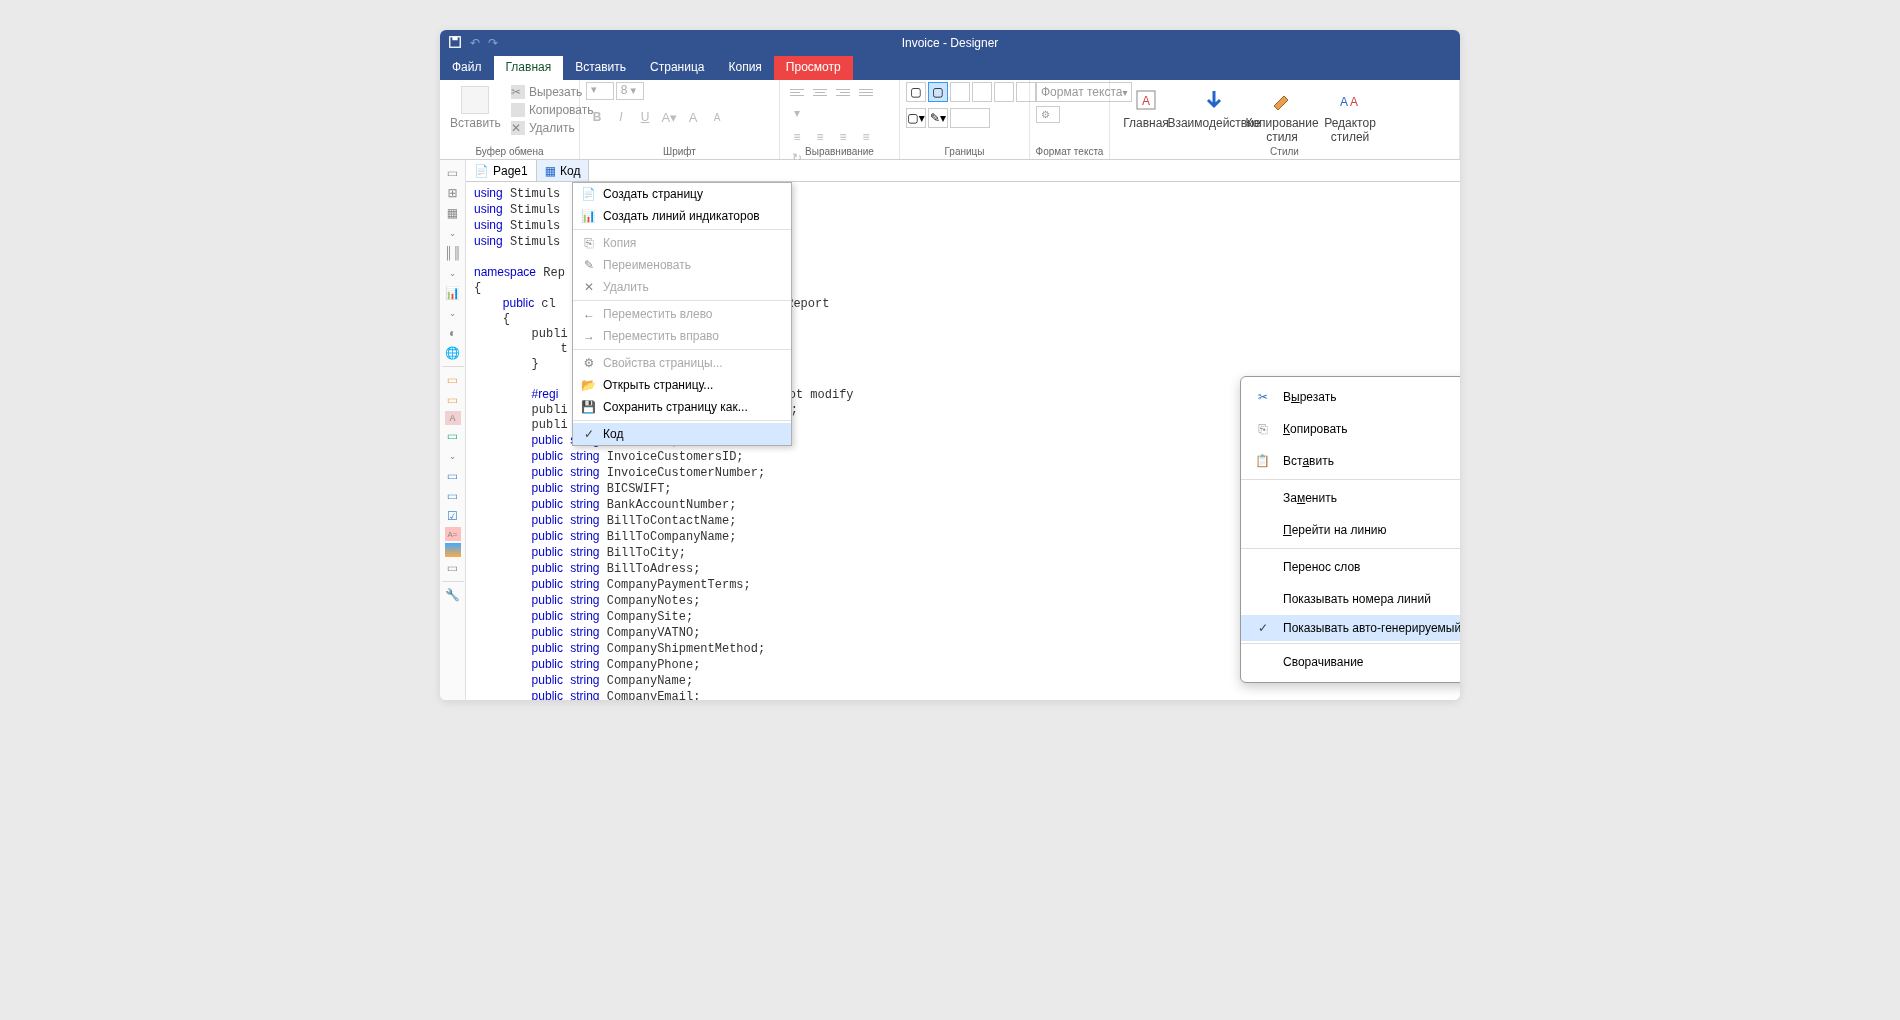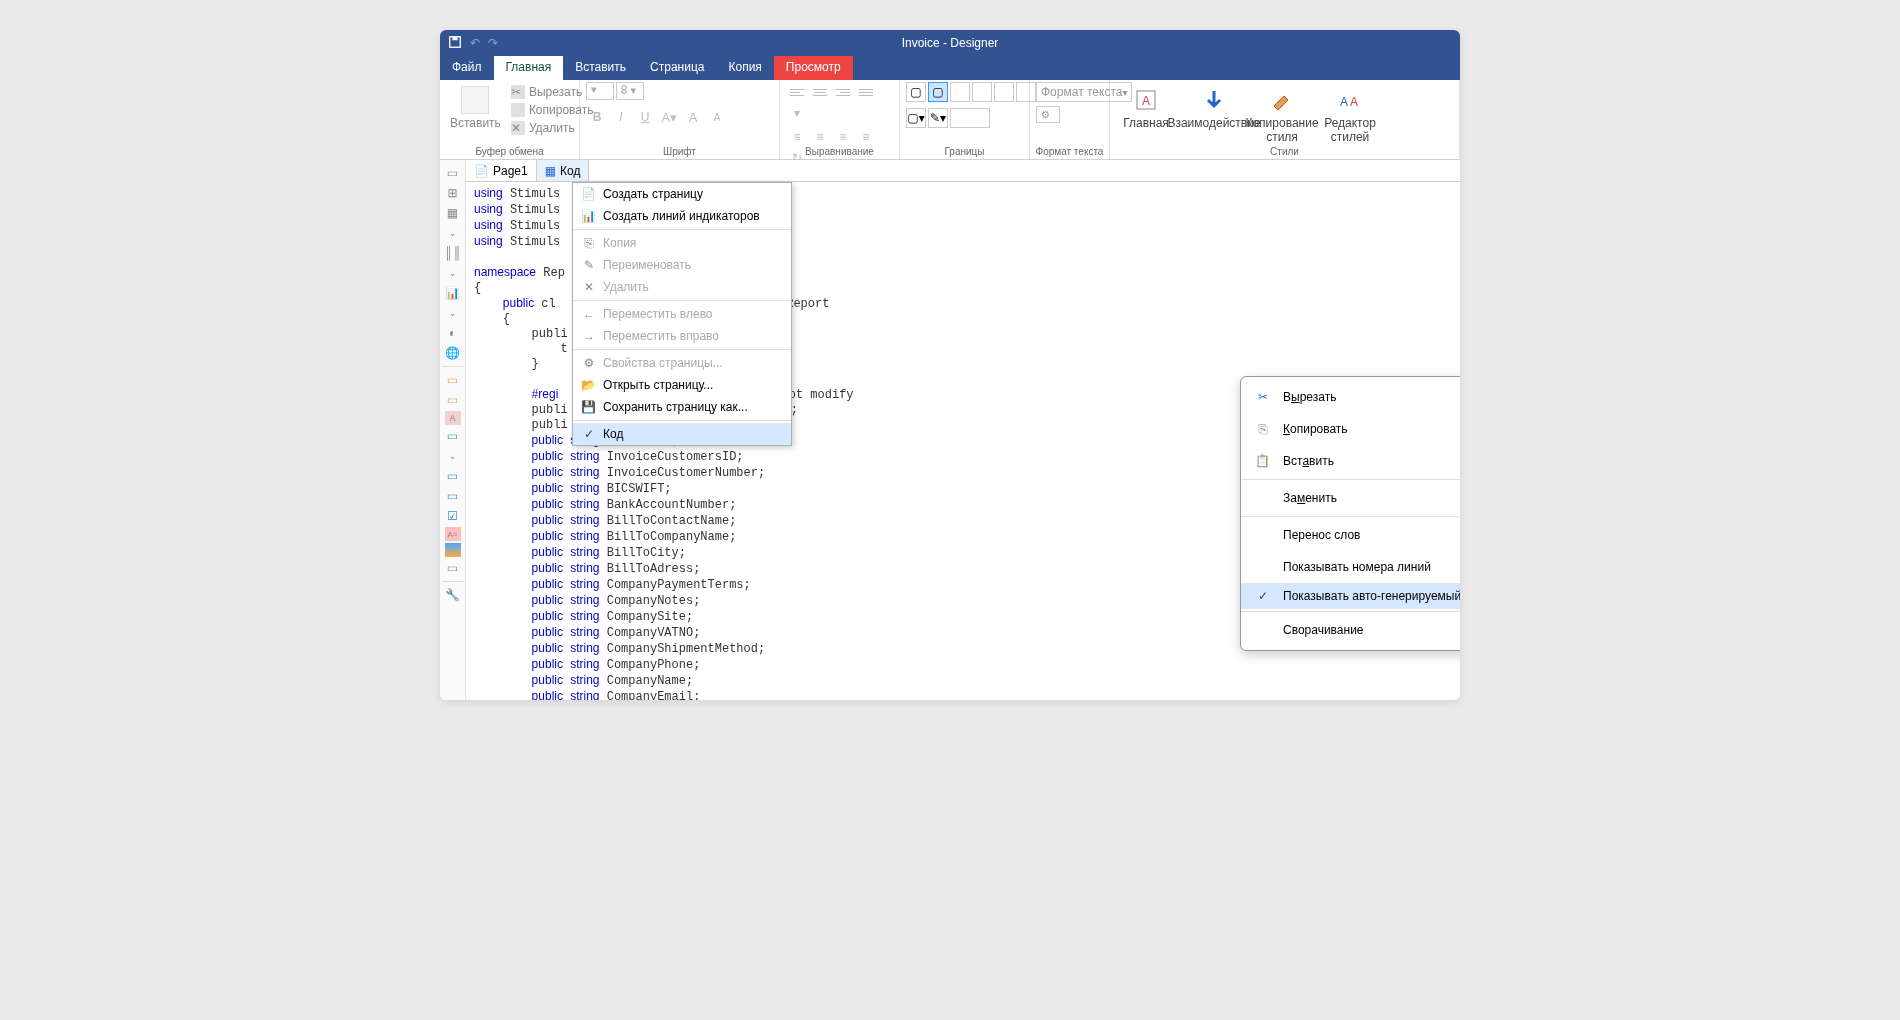--- a/index.html
+++ b/index.html
@@ -399,20 +399,24 @@
       </div>
     <div class="ctx-item">
         <span class="cicon" style="color:#e8a050">📋</span>
         <span class="label">Вст<u>а</u>вить</span>
       </div>
     <div class="ctx-item sep"></div>
     <div class="ctx-item">
         <span class="cicon"></span>
         <span class="label">За<u>м</u>енить</span>
       </div>
+    <div class="ctx-item">
+        <span class="cicon"></span>
+        <span class="label"><u>П</u>ерейти на линию</span>
+      </div>
     <div class="ctx-item sep"></div>
     <div class="ctx-item">
         <span class="cicon"></span>
         <span class="label">Перенос слов</span>
       </div>
     <div class="ctx-item">
         <span class="cicon"></span>
         <span class="label">Показывать номера линий</span>
       </div>
     <div class="ctx-item hl">

